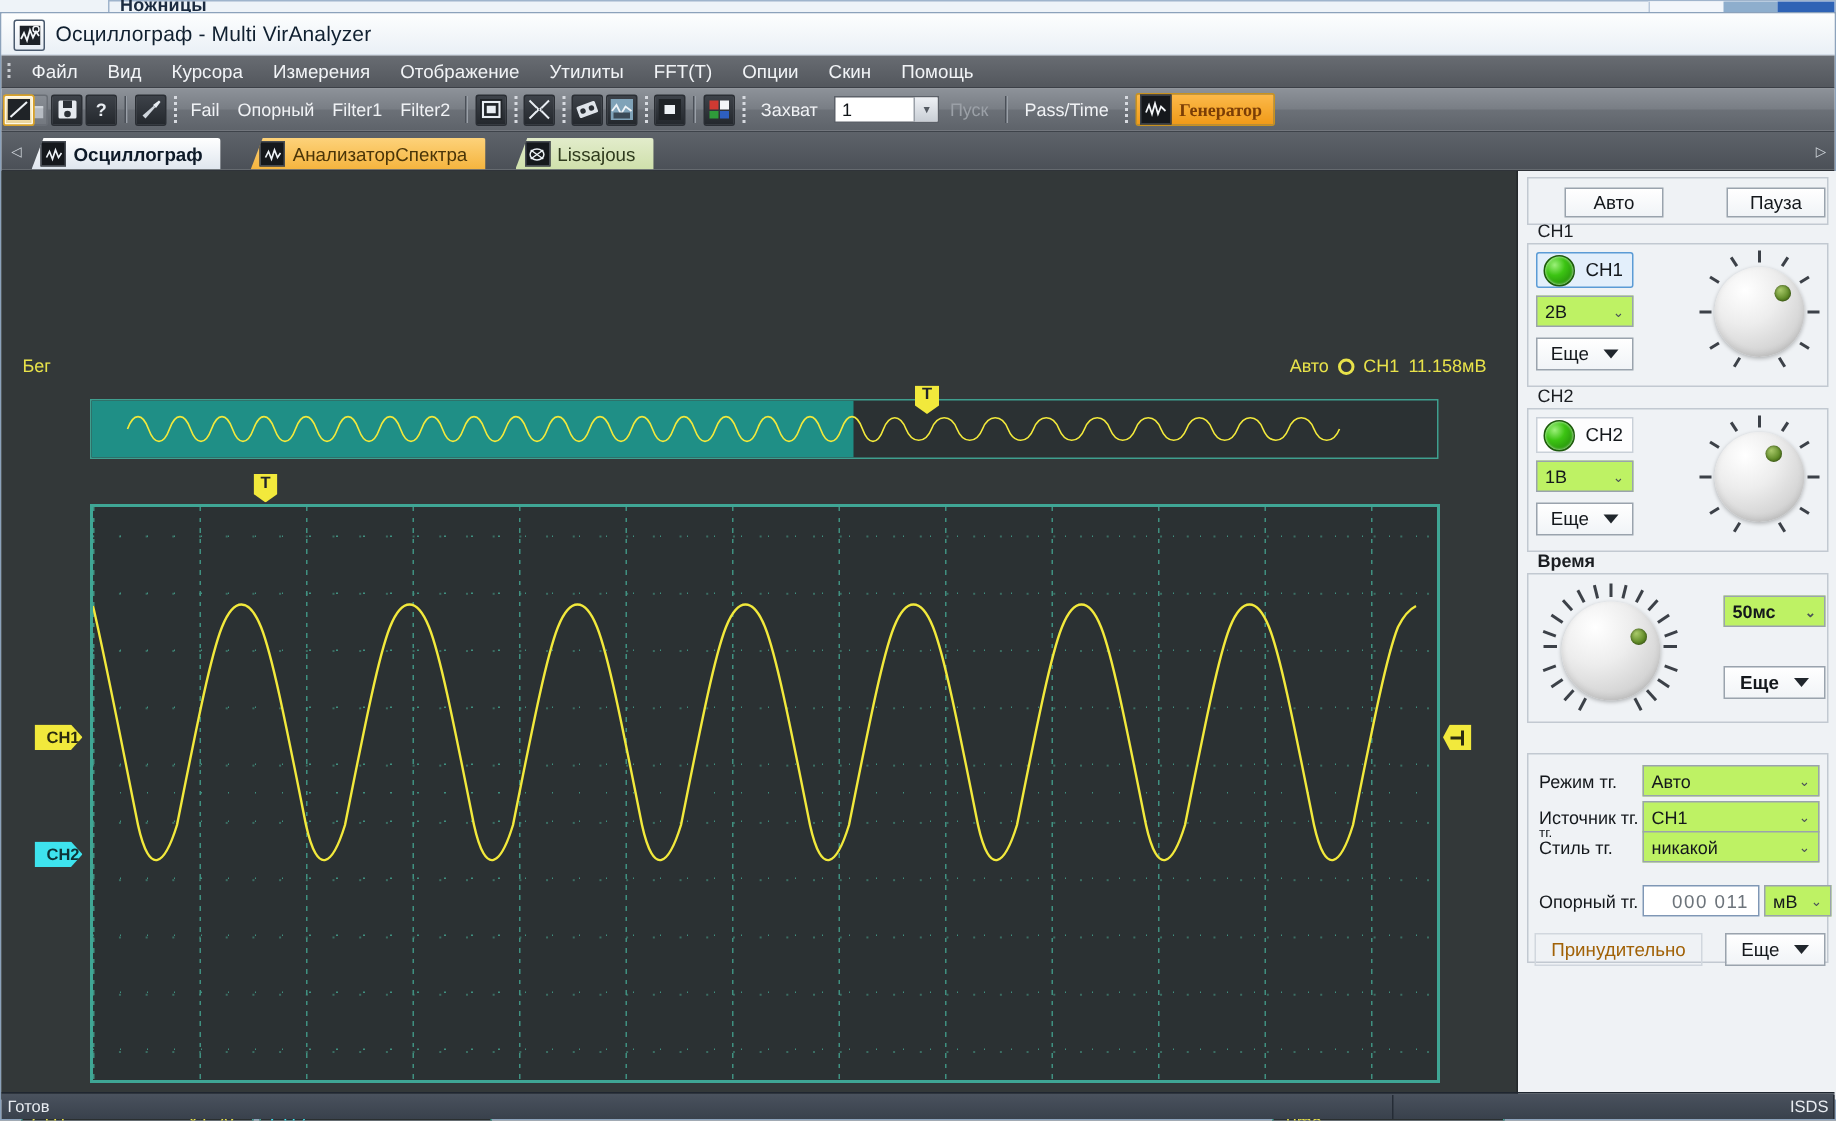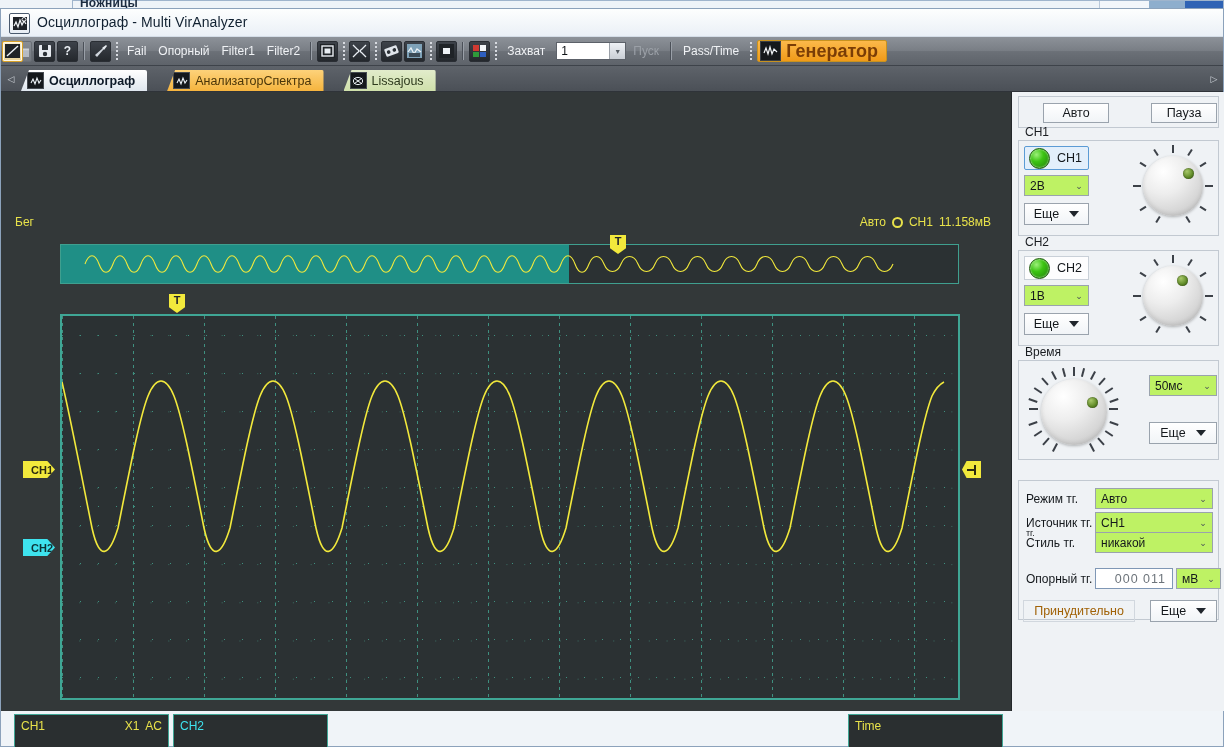--- a/index.html
+++ b/index.html
@@ -121,21 +121,21 @@
   .gen-btn{
     height:22px;display:flex;align-items:center;flex:0 0 auto;
     border:1px solid #c8921f;border-radius:2px;
     background:linear-gradient(#fcb94a,#f09a18);
     padding:0 8px 0 2px;margin-left:2px;box-sizing:border-box;
   }
   .gen-btn .gicon{
     width:19px;height:18px;background:#15181c;border:1px solid #3a3f46;
     display:flex;align-items:center;justify-content:center;margin-right:5px;
   }
-  .gen-btn .glab{font-size:18px;color:#7a3d06;font-weight:bold;white-space:nowrap;}
+  .gen-btn .glab{font-size:12px;color:#7a3d06;font-weight:bold;white-space:nowrap;font-family:Liberation Serif, serif;}
 
   
   .tabstrip{
     position:relative;height:25px;
     background:linear-gradient(#5e636a,#4b5057);
     border-bottom:1px solid #2f3339;
     display:flex;align-items:flex-end;
   }
   .tab-nav{
     width:20px;height:25px;display:flex;align-items:center;justify-content:center;
@@ -350,20 +350,35 @@
       <div class="app-icon">
         <svg width="14" height="13" viewBox="0 0 14 13">
           <rect x="0" y="0" width="14" height="13" fill="#1d2127"></rect>
           <polyline points="1,9 3,5 5,10 7,3 9,8 11,4 13,7" fill="none" stroke="#f2f5f8" stroke-width="1.2"></polyline>
           <circle cx="11" cy="2.5" r="2" fill="none" stroke="#f2f5f8" stroke-width="1"></circle>
         </svg>
       </div>
       <div class="title-text">Осциллограф - Multi VirAnalyzer</div>
     </div>
 
+    <div class="menubar">
+      <div class="menu-grip">
+          <i></i>
+        </div>
+      <div class="mi">Файл</div>
+      <div class="mi">Вид</div>
+      <div class="mi">Курсора</div>
+      <div class="mi">Измерения</div>
+      <div class="mi">Отображение</div>
+      <div class="mi">Утилиты</div>
+      <div class="mi">FFT(T)</div>
+      <div class="mi">Опции</div>
+      <div class="mi">Скин</div>
+      <div class="mi">Помощь</div>
+    </div>
 
     <div class="toolbar">
       <div class="tb-grip">
           <i></i>
         </div>
 
       <div class="tbtn disabled">
         <svg width="14" height="11" viewBox="0 0 14 11">
             <path d="M0 2h5l1.4 1.6H14V11H0z" fill="#b6bbc2"></path>
             <path d="M0 1h5l1.4 1.6H14v1.6H0z" fill="#cdd2d8"></path>
@@ -668,21 +683,21 @@
             <div class="tick" style="left:11px;top:61px;width:2px;height:7px;transform:rotate(-122deg);"></div>
             <div class="tick" style="left:26px;top:72px;width:2px;height:7px;transform:rotate(-148deg);"></div>
             <div class="tick" style="left:58px;top:5px;width:2px;height:7px;transform:rotate(33deg);"></div>
             <div class="tick" style="left:71px;top:17px;width:2px;height:7px;transform:rotate(58deg);"></div>
             <div class="tick" style="left:74px;top:41px;width:8px;height:2px;"></div>
             <div class="tick" style="left:71px;top:61px;width:2px;height:7px;transform:rotate(122deg);"></div>
             <div class="tick" style="left:56px;top:72px;width:2px;height:7px;transform:rotate(148deg);"></div>
           </div>
         </div>
 
-        <div class="pgroup" style="height:100px;margin-top:14px;">
+        <div class="pgroup" style="height:100px;margin-top:14px;font-weight:bold;">
           <div class="pgroup-label" style="top:-16px;">Время</div>
           <div class="knob" style="left:8px;top:4px;width:96px;height:92px;">
             <div class="face" style="left:14px;top:14px;width:66px;height:66px;"></div>
             <div class="dot" style="left:60px;top:32px;width:11px;height:11px;"></div>
             <div class="tick" style="left:46px;top:2px;width:2px;height:9px;"></div>
             <div class="tick" style="left:36px;top:3px;width:2px;height:9px;transform:rotate(-14deg);"></div>
             <div class="tick" style="left:26px;top:6px;width:2px;height:9px;transform:rotate(-28deg);"></div>
             <div class="tick" style="left:17px;top:12px;width:2px;height:9px;transform:rotate(-42deg);"></div>
             <div class="tick" style="left:10px;top:21px;width:2px;height:9px;transform:rotate(-56deg);"></div>
             <div class="tick" style="left:5px;top:31px;width:2px;height:9px;transform:rotate(-70deg);"></div>
@@ -742,15 +757,19 @@
           <div class="btn dis" style="position:absolute;left:4px;top:119px;width:112px;height:22px;border:1px solid #d1d7de;background:transparent;">Принудительно</div>
           <div class="more" style="left:131px;top:119px;width:67px;">
             <span>Еще</span>
             <span class="tri"></span>
           </div>
         </div>
 
       </div>
     </div>
 
+    <div class="statusbar">
+      <div class="cell sb-left">Готов</div>
+      <div class="cell sb-right">ISDS</div>
+    </div>
 
   </div>
 </div>
 
 </body></html>

